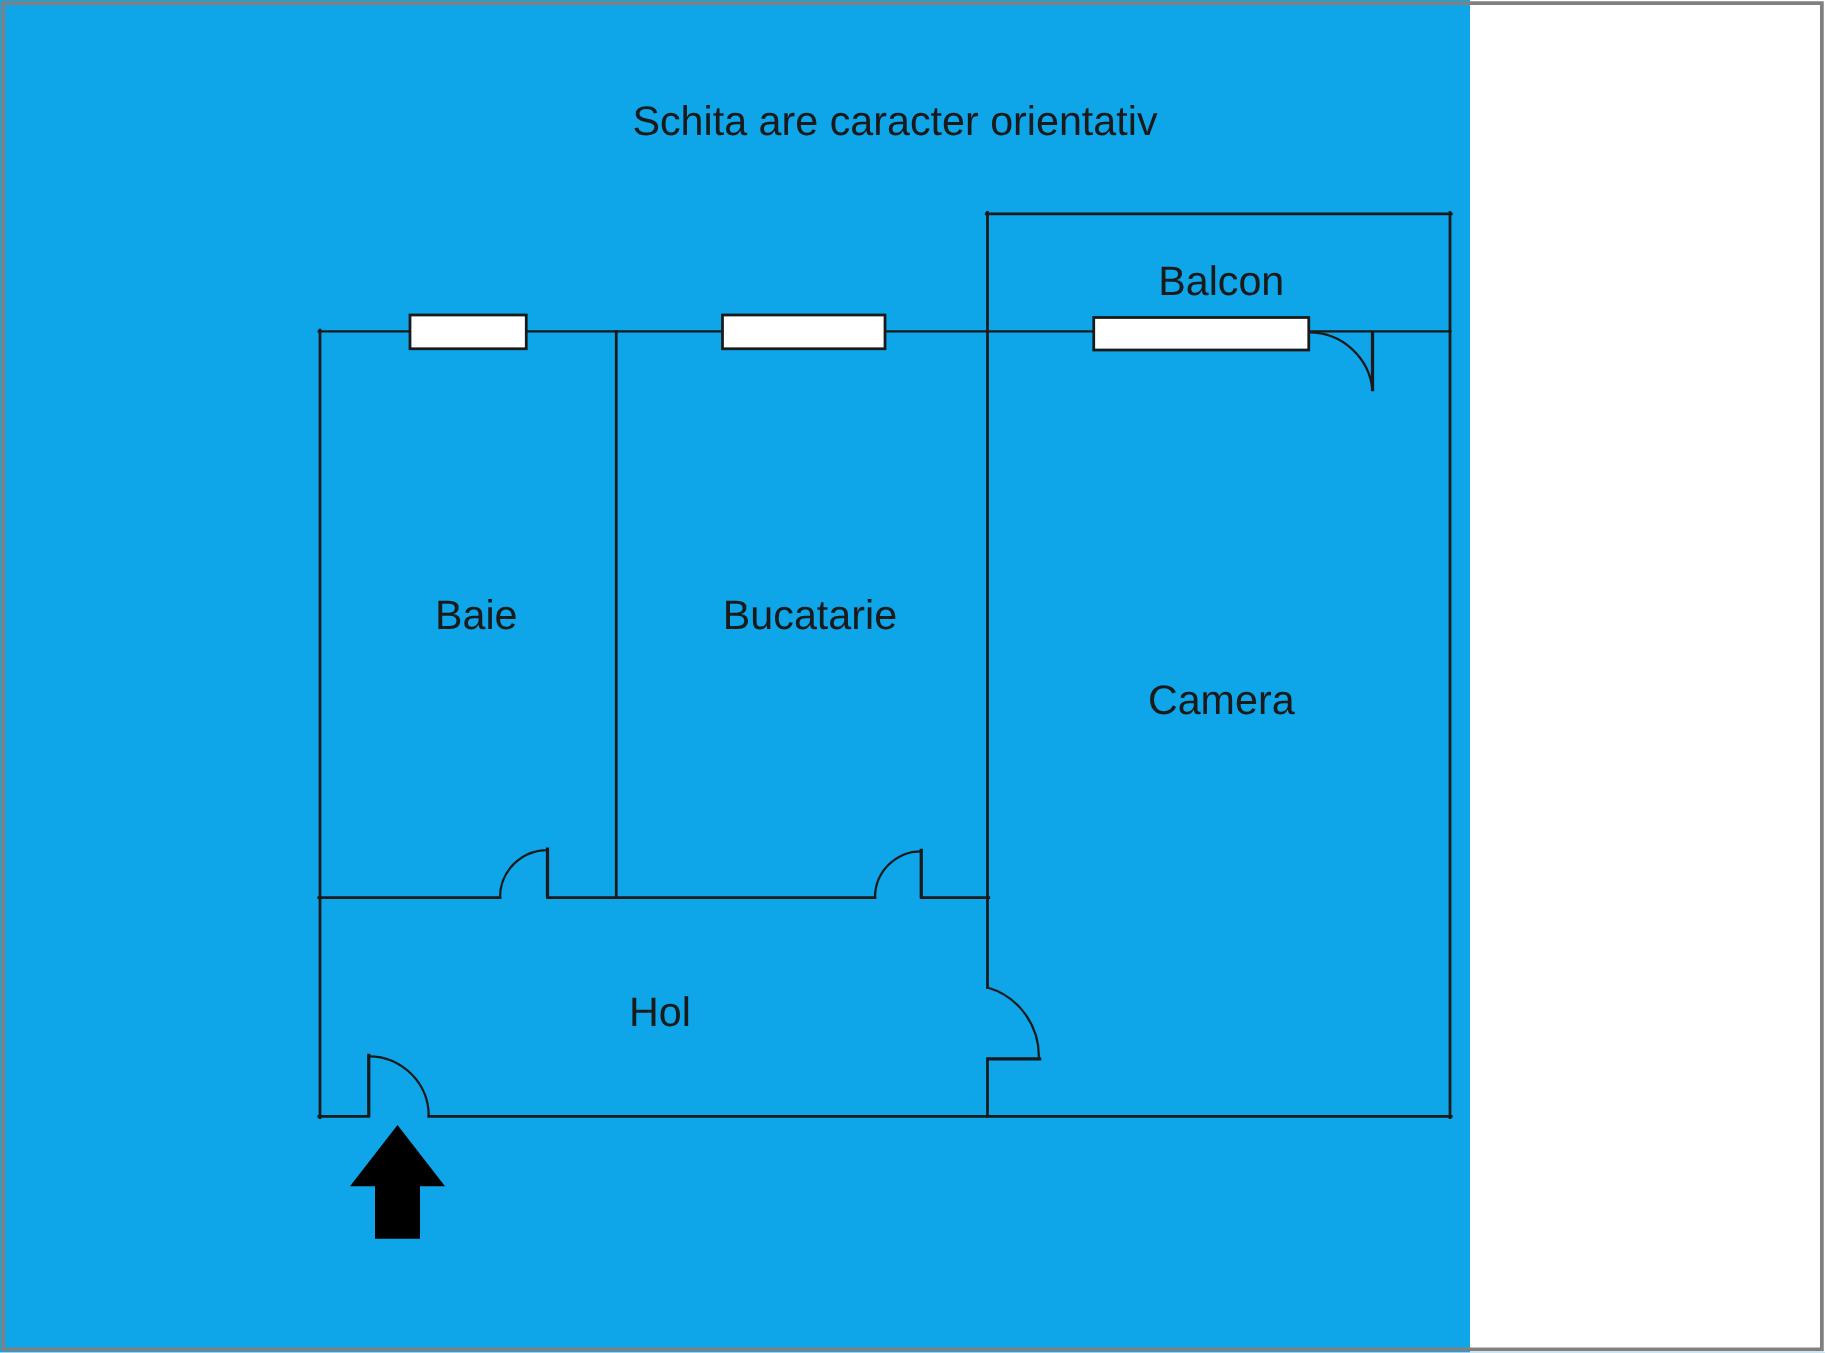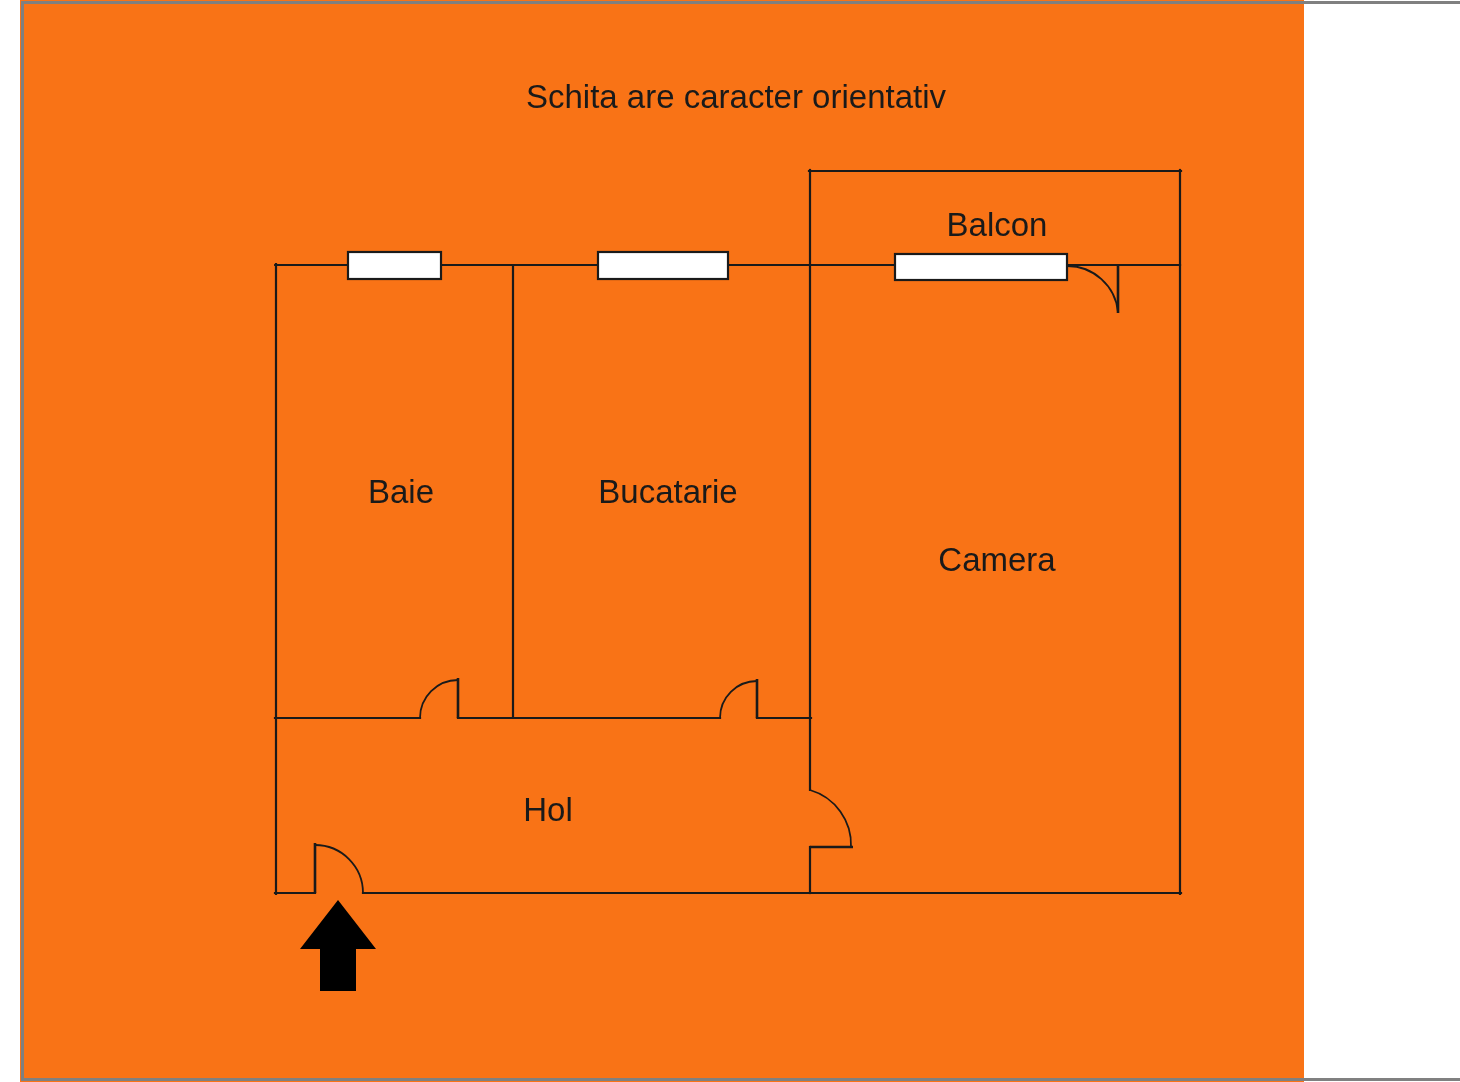--- a/index.html
+++ b/index.html
@@ -8,24 +8,23 @@
     background: #ffffff;
   }
   body {
     width: 1460px;
     height: 1082px;
     font-family: "Liberation Sans", sans-serif;
     overflow: hidden;
   }
   #floorplan-root {
     position: relative;
-    width: 1284px;
+    width: 1176px;
     height: 1082px;
-    background: #f97316;
-    margin-left: 20px;
+    background: #0ea5e9;
   }
   #plan-svg {
     display: block;
     width: 1460px;
     height: 1082px;
   }
   .plan-title {
     font-family: "Liberation Sans", sans-serif;
     font-size: 33px;
     fill: #1a1a1a;

